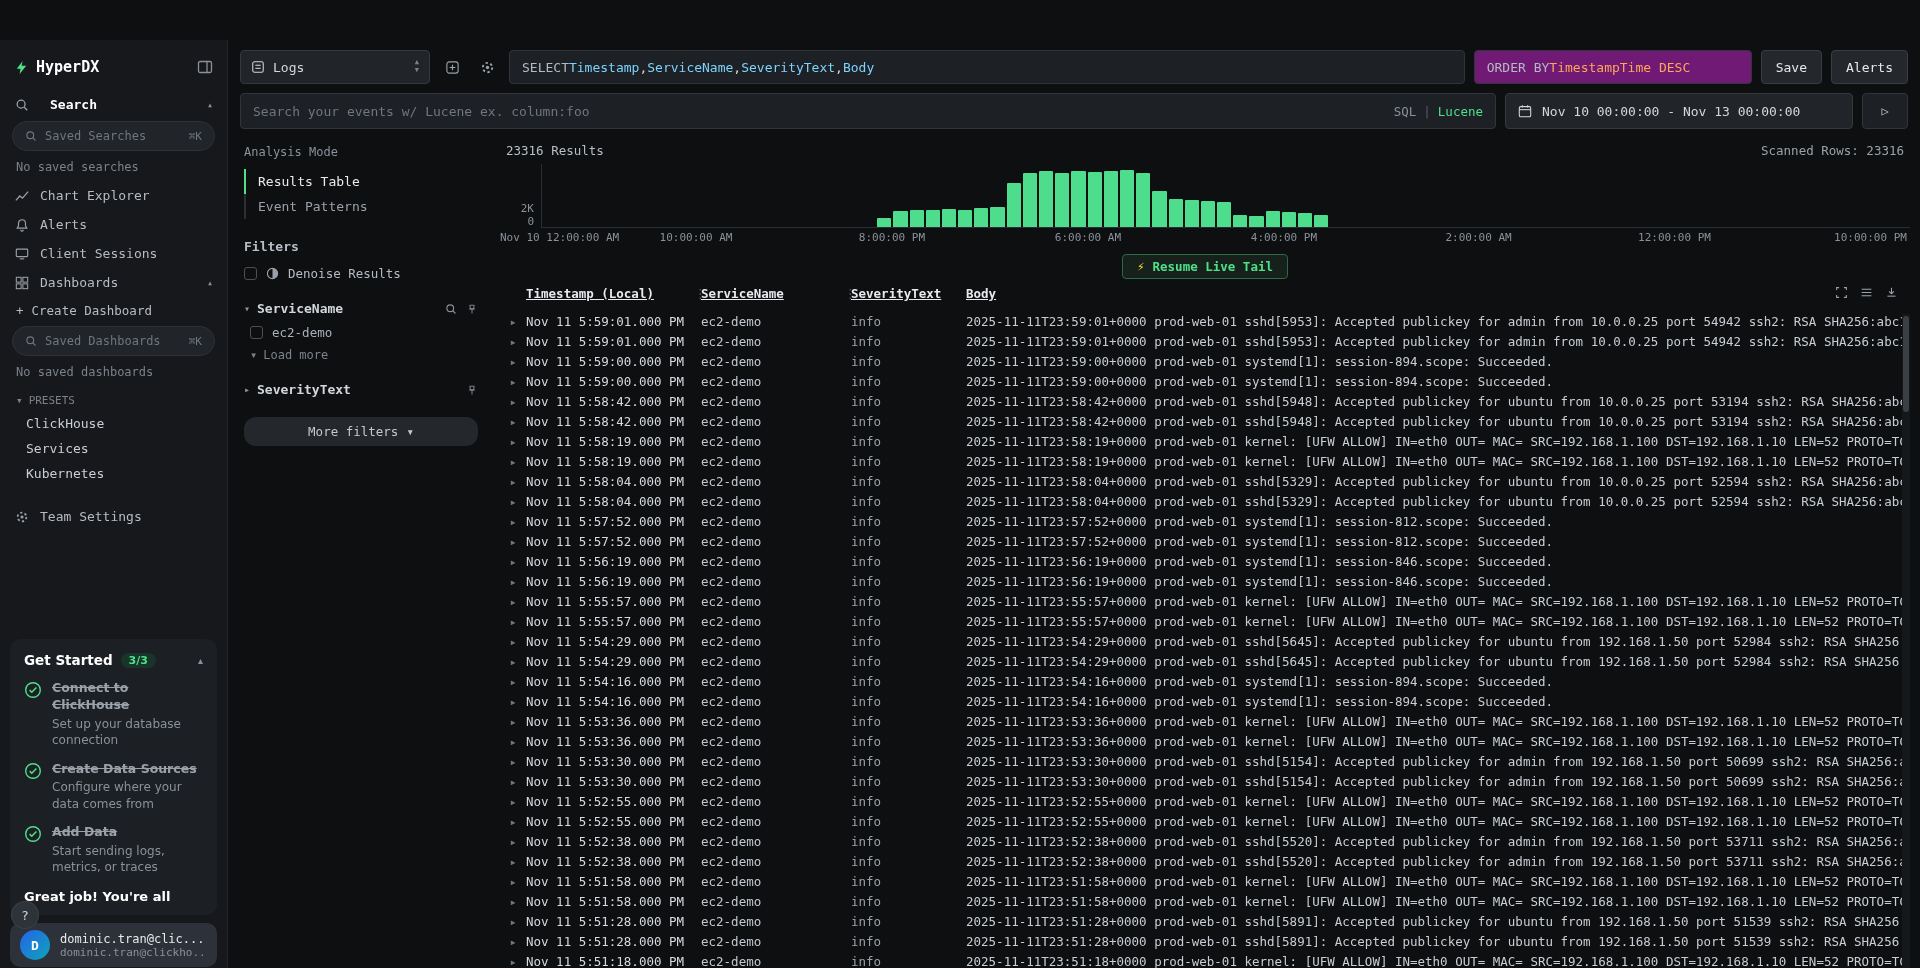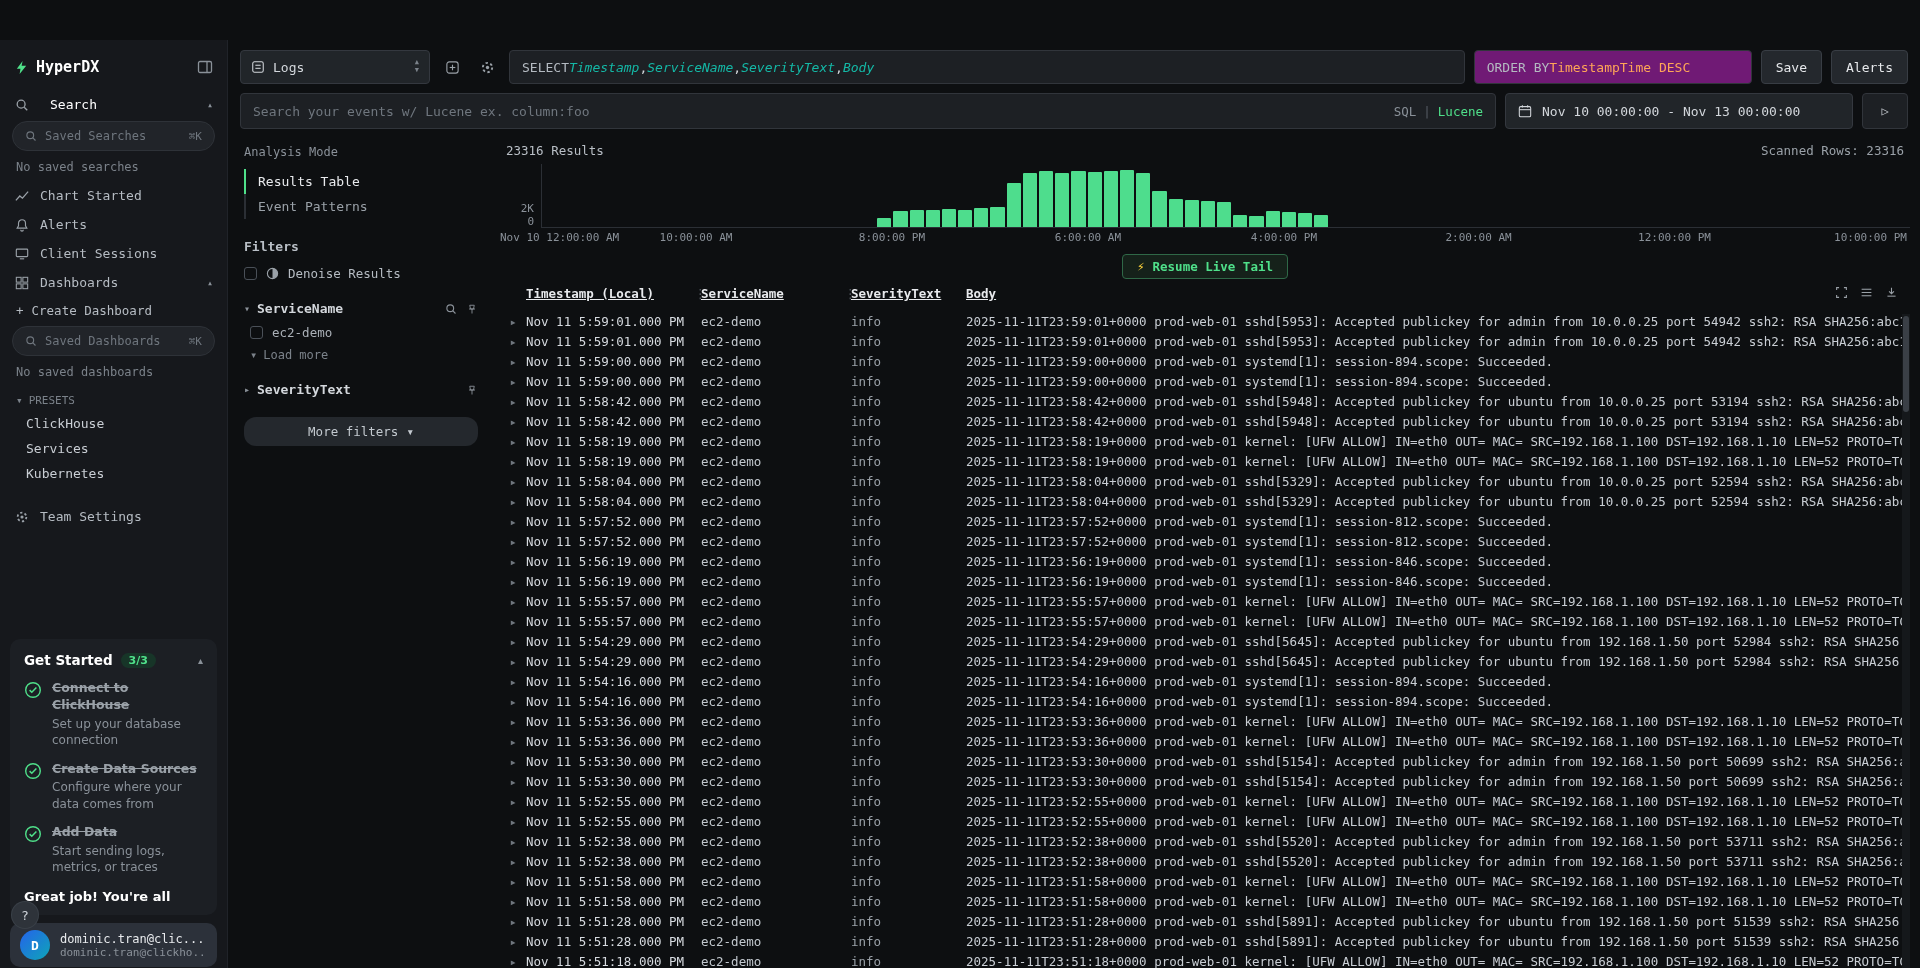--- a/index.html
+++ b/index.html
@@ -13,21 +13,21 @@
 
   
   .sidebar { width:228px; flex-shrink:0; background:#16181c; border-right:1px solid #202329;
     display:flex; flex-direction:column; padding-top:10px; position:relative; overflow:hidden; }
   .logo-row { display:flex; align-items:center; justify-content:space-between; padding:8px 14px 14px; }
   .logo { display:flex; align-items:center; gap:7px; color:#ffffff; font-weight:bold; font-size:15px; }
   .bolt { color:#4fe08a; display:inline-flex; }
   .panel-toggle { color:#8a9199; display:inline-flex; cursor:pointer; }
   .nav-item { display:flex; align-items:center; gap:10px; padding:7px 14px; color:#b6bcc3; font-size:13px; cursor:pointer; }
   .nav-item .nav-chevron { margin-left:auto; color:#8a9199; font-size:10px; }
-  .nav-item.active { color:#ffffff; font-weight:normal;gap:20px; }
+  .nav-item.active { color:#ffffff; font-weight:bold;gap:20px; }
   .nav-icon { color:#9aa1a8; display:inline-flex; width:16px; justify-content:center; }
   .pill-input { margin:2px 12px 4px; height:30px; background:#212429; border:1px solid #2e3238; border-radius:16px;
     display:flex; align-items:center; gap:8px; padding:0 12px; color:#6f767e; font-size:12px; cursor:text; }
   .pill-input .shortcut { margin-left:auto; font-size:11px; color:#6f767e; }
   .muted-note { padding:5px 16px 7px; color:#7b828a; font-size:12px; }
   .create-dash { display:flex; align-items:center; gap:8px; padding:6px 16px; color:#b6bcc3; font-size:12.5px; cursor:pointer; }
   .presets-label { padding:8px 16px 4px; color:#7b828a; font-size:11px; display:flex; align-items:center; gap:6px; cursor:pointer; }
   .preset-item { padding:5px 16px 5px 26px; color:#c9ced4; font-size:13px; cursor:pointer; }
   .team-settings { margin-top:16px; }
   .spacer { flex:1; }
@@ -58,21 +58,21 @@
   .main { flex:1; min-width:0; display:flex; flex-direction:column; }
   .topbar { padding:10px 12px 4px; display:flex; flex-direction:column; gap:9px; }
   .tb-row { display:flex; gap:9px; align-items:stretch; height:34px; }
   .select-input { width:190px; background:#212529; border:1px solid #34383f; border-radius:4px;
     display:flex; align-items:center; gap:8px; padding:0 10px; color:#d3d7dc; cursor:pointer; }
   .sel-arrows { margin-left:auto; color:#7b828a; font-size:7px; line-height:1.1; display:flex; flex-direction:column; }
   .icon-btn { width:26px; display:grid; place-items:center; color:#9aa1a8; cursor:pointer; }
   .sql-input { flex:1; background:#1d2024; border:1px solid #31353b; border-radius:4px;
     display:flex; align-items:center; padding:0 12px; white-space:nowrap; overflow:hidden; cursor:text; }
   .tok-kw { color:#b4bac1; }
-  .tok-field { color:#14b8a6;font-style:italic; }
+  .tok-field { color:#7dd3fc; }
   .tok-punct { color:#d3d7dc; }
   .orderby-input { width:278px; background:#701a75; border:1px solid #31353b; border-radius:4px;
     display:flex; align-items:center; padding:0 12px; white-space:nowrap; overflow:hidden; cursor:text; }
   .tok-orange { color:#ffa657; }
   .btn { background:#24282d; border:1px solid #383d44; border-radius:4px; color:#e6e8eb;
     padding:0 14px; font-size:13px; display:flex; align-items:center; cursor:pointer; font-family:inherit; }
   .search-input { flex:1; background:#1d2024; border:1px solid #31353b; border-radius:4px;
     display:flex; align-items:center; gap:8px; padding:0 12px; color:#6f767e; cursor:text; }
   .lang-toggle { margin-left:auto; display:flex; gap:7px; font-size:12.5px; }
   .lang-sql { color:#8a9199; cursor:pointer; }
@@ -189,21 +189,21 @@
       <span class="shortcut">⌘K</span>
     </div>
     <div class="muted-note">No saved searches</div>
 
     <div class="nav-item">
       <span class="nav-icon">
         <svg width="14" height="14" viewBox="0 0 16 16">
             <polyline points="1,13 5.5,8 8.5,10.5 15,3" fill="none" stroke="currentColor" stroke-width="1.5"></polyline>
           </svg>
       </span>
-      <span>Chart Started</span>
+      <span>Chart Explorer</span>
     </div>
     <div class="nav-item">
       <span class="nav-icon">
         <svg width="14" height="14" viewBox="0 0 16 16">
             <path d="M8 2a4 4 0 0 1 4 4v3l1.5 2.5h-11L4 9V6a4 4 0 0 1 4-4z" fill="none" stroke="currentColor" stroke-width="1.3"></path>
             <path d="M6.5 13.5a1.5 1.5 0 0 0 3 0" fill="none" stroke="currentColor" stroke-width="1.3"></path>
           </svg>
       </span>
       <span>Alerts</span>
     </div>

